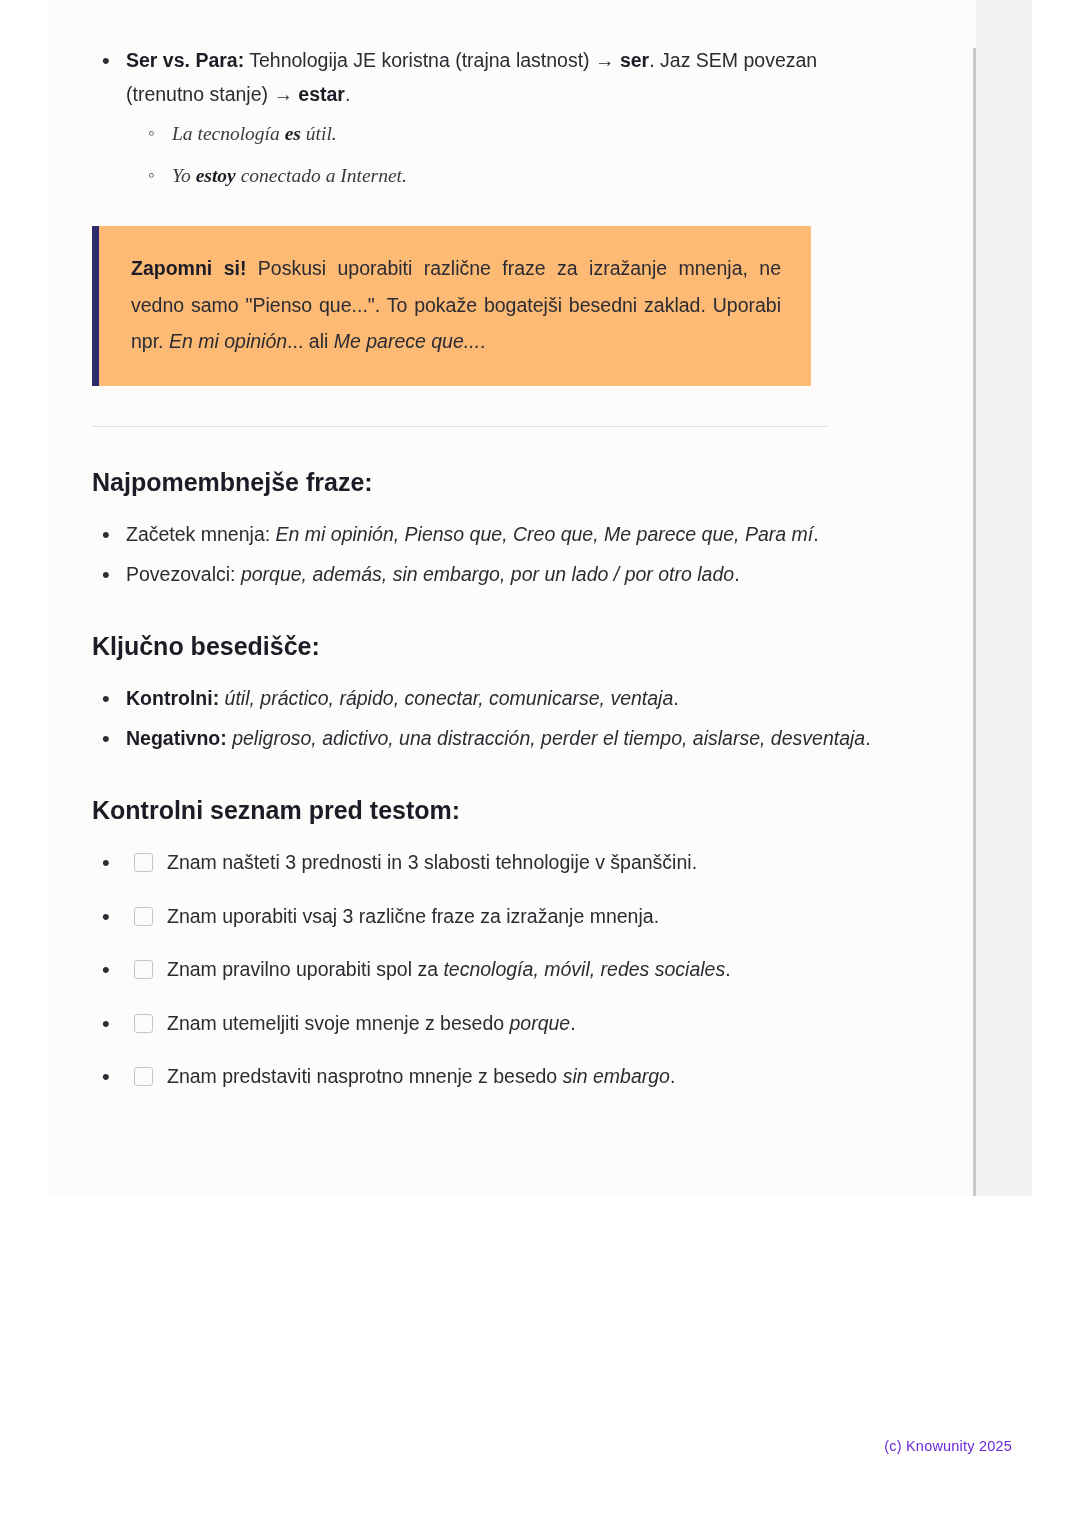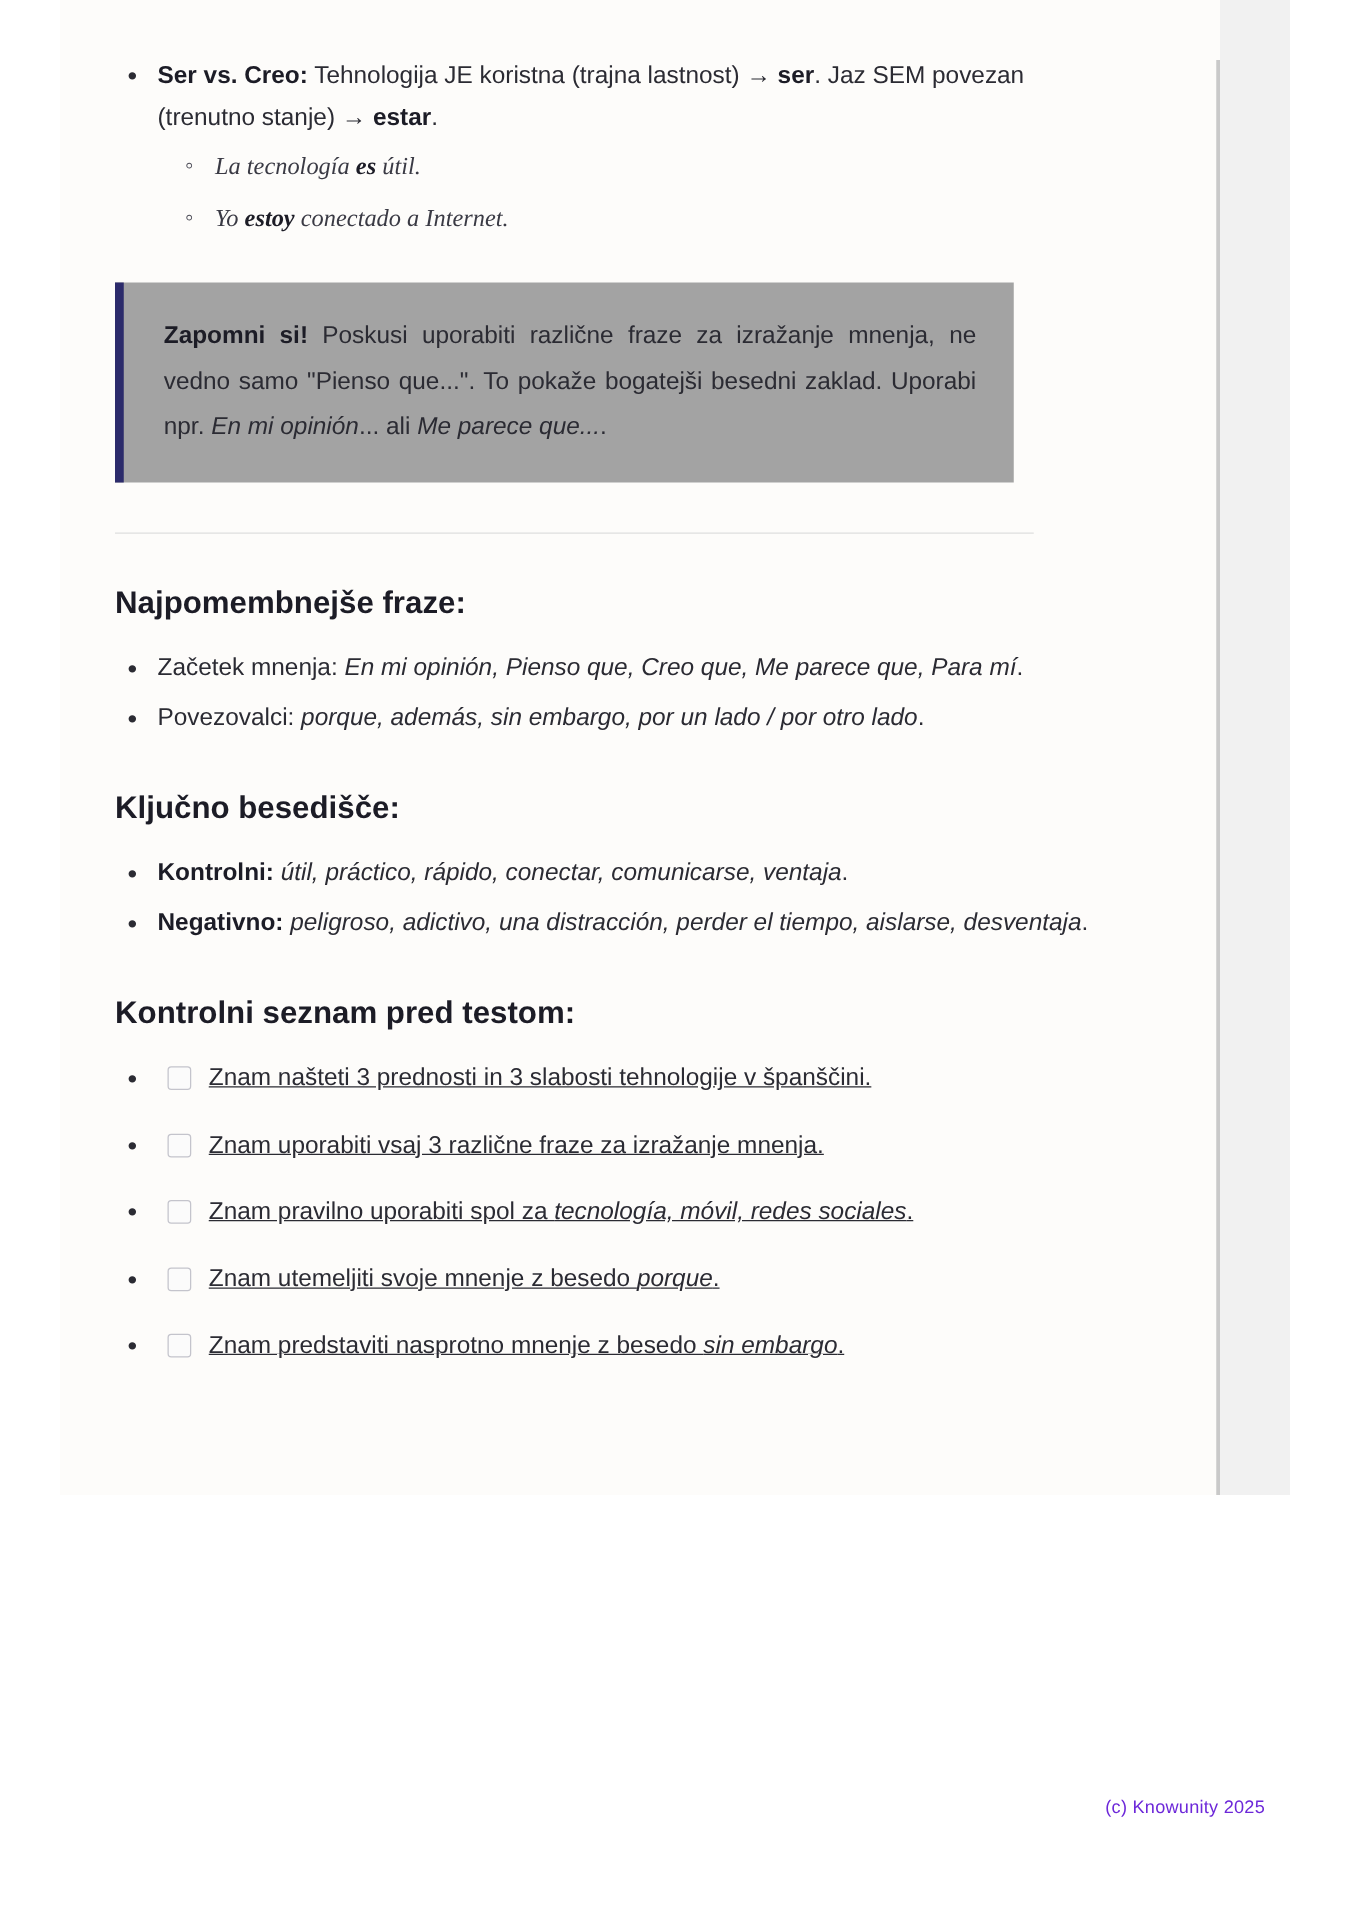--- a/index.html
+++ b/index.html
@@ -92,21 +92,21 @@
     position: absolute;
     left: -24px;
     top: 0;
     font-size: 19px;
     color: #4a4a55;
   }
 
   
   .callout {
     margin: 34px 0 0 0;
-    background: #a3a3a3;
+    background: #fdba74;
     border-left: 7px solid #2c2b6b;
     padding: 24px 30px 26px 32px;
     text-align: justify;
     color: #2b2b33;
     line-height: 1.88;
     width: 650px;
   }
 
   
   .hr {
@@ -136,21 +136,20 @@
   ul.checklist {
     margin: 0;
     padding: 0 0 0 34px;
     list-style: none;
   }
   ul.checklist > li {
     position: relative;
     margin: 0 0 20px 0;
     display: flex;
     align-items: flex-start;
-    text-decoration: underline;
   }
   ul.checklist > li::before {
     content: "•";
     position: absolute;
     left: -24px;
     top: -2px;
     font-size: 22px;
     color: #2b2b33;
   }
   .cb {
@@ -180,21 +179,21 @@
 
 <div class="page">
   <div class="sheet">
     <div class="scroll-divider"></div>
     <div class="scroll-track"></div>
 
     <div class="content">
 
       <ul class="lvl1">
         <li>
-          <strong>Ser vs. Creo:</strong><span> Tehnologija JE koristna (trajna lastnost) → </span><strong>ser</strong><span>. Jaz SEM povezan (trenutno stanje) → </span><strong>estar</strong><span>.</span>
+          <strong>Ser vs. Para:</strong><span> Tehnologija JE koristna (trajna lastnost) → </span><strong>ser</strong><span>. Jaz SEM povezan (trenutno stanje) → </span><strong>estar</strong><span>.</span>
 
           <ul class="lvl2">
             <li>
               <em>La tecnología </em><em><strong>es</strong></em><em> útil.</em>
             </li>
             <li>
               <em>Yo </em><em><strong>estoy</strong></em><em> conectado a Internet.</em>
             </li>
           </ul>
         </li>

